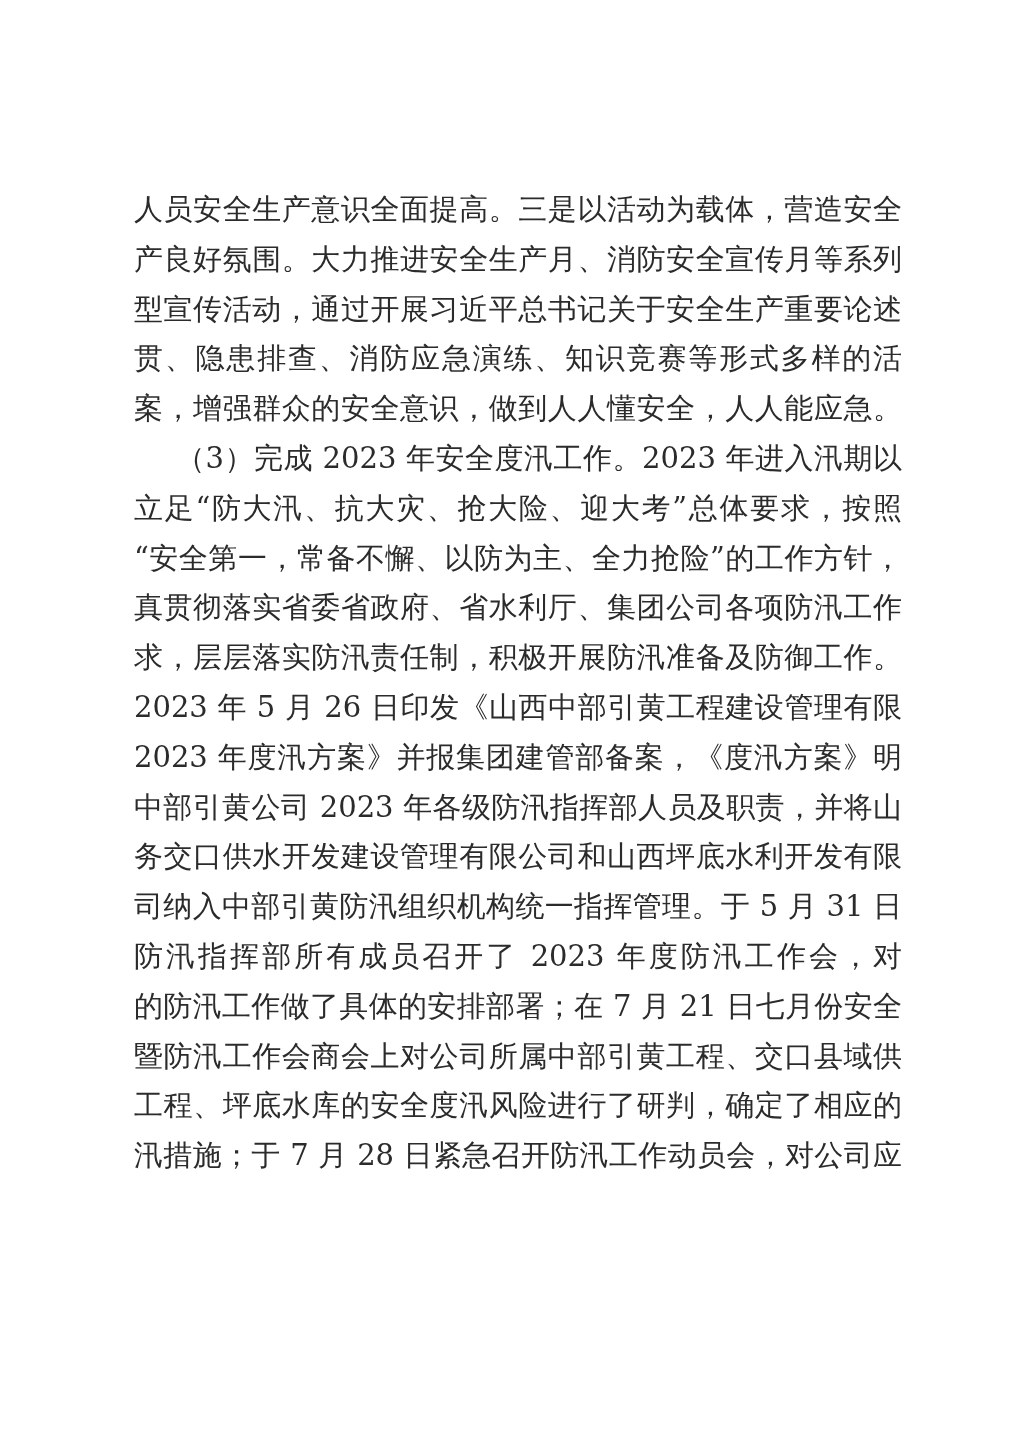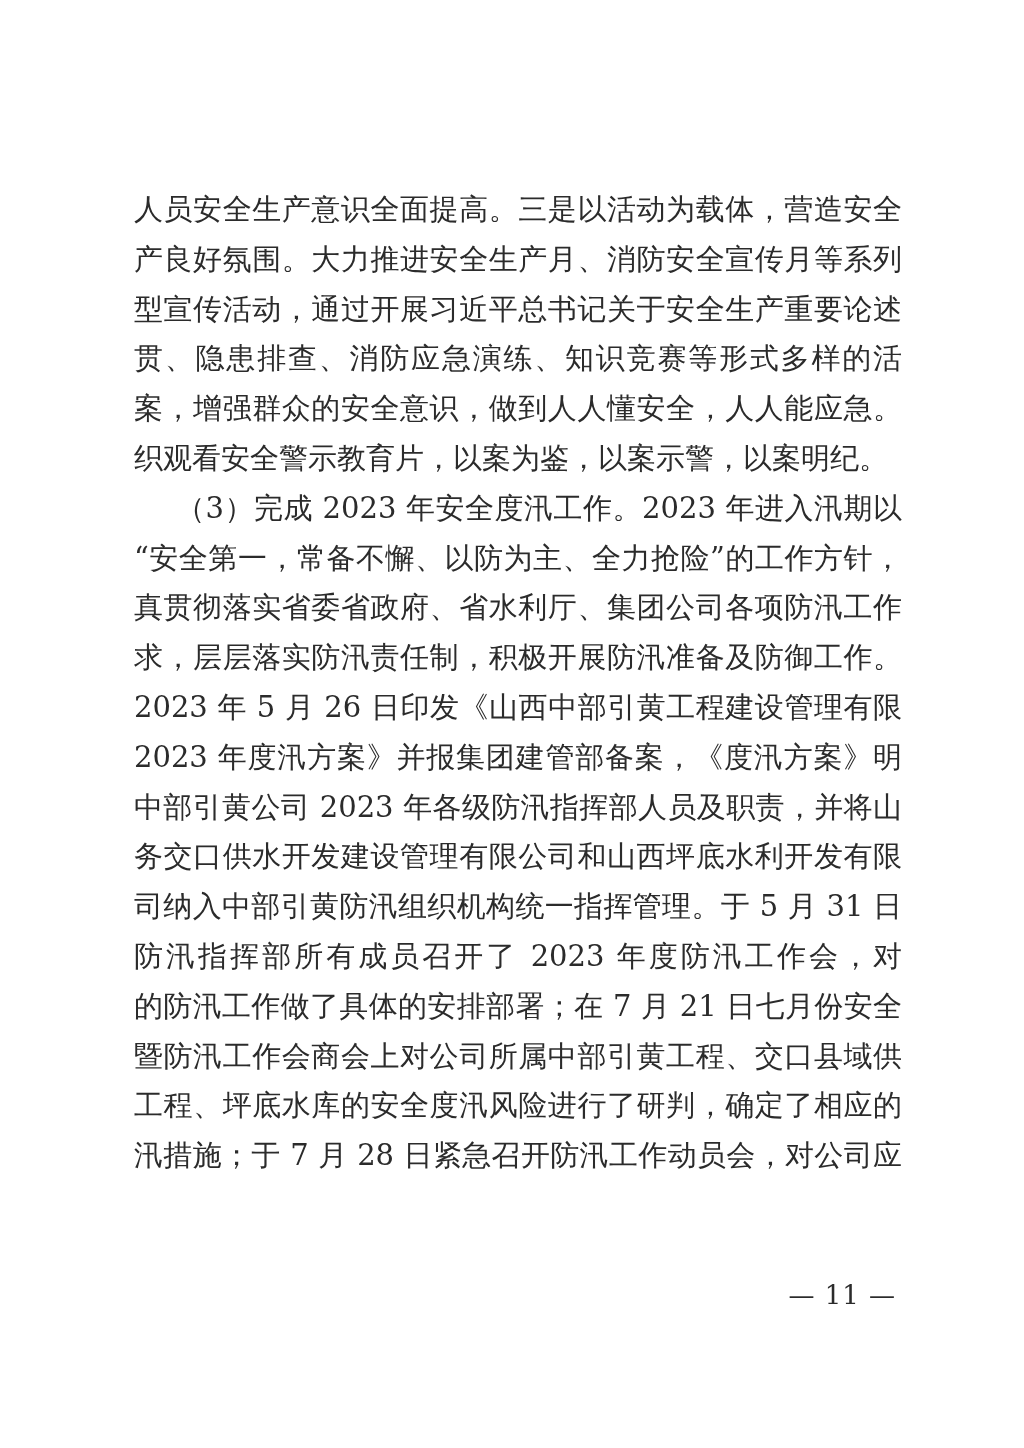--- a/index.html
+++ b/index.html
@@ -61,30 +61,29 @@
 </head>
 <body>
 
 <div class="page">
   <div class="text-block">
       <div class="line j">人员安全生产意识全面提高。三是以活动为载体，营造安全生</div>
       <div class="line j">产良好氛围。大力推进安全生产月、消防安全宣传月等系列大</div>
       <div class="line j">型宣传活动，通过开展习近平总书记关于安全生产重要论述宣</div>
       <div class="line j">贯、隐患排查、消防应急演练、知识竞赛等形式多样的活动，</div>
       <div class="line j">案，增强群众的安全意识，做到人人懂安全，人人能应急。组</div>
-      <div class="line">织观看安全警示教育片，以案为鉴，以案示警，以案明纪。</div>
       <div class="line j ind">（3）完成 2023 年安全度汛工作。2023 年进入汛期以来，</div>
+      <div class="line j">立足“防大汛、抗大灾、抢大险、迎大考”总体要求，按照</div>
       <div class="line j">“安全第一，常备不懈、以防为主、全力抢险”的工作方针，认</div>
       <div class="line j">真贯彻落实省委省政府、省水利厅、集团公司各项防汛工作要</div>
       <div class="line j">求，层层落实防汛责任制，积极开展防汛准备及防御工作。于</div>
       <div class="line j">2023 年 5 月 26 日印发《山西中部引黄工程建设管理有限公司</div>
       <div class="line j">2023 年度汛方案》并报集团建管部备案，《度汛方案》明确了</div>
       <div class="line j">中部引黄公司 2023 年各级防汛指挥部人员及职责，并将山西水</div>
       <div class="line j">务交口供水开发建设管理有限公司和山西坪底水利开发有限公</div>
       <div class="line j">司纳入中部引黄防汛组织机构统一指挥管理。于 5 月 31 日组织</div>
       <div class="line j">防汛指挥部所有成员召开了 2023 年度防汛工作会，对 2023 年</div>
       <div class="line j">的防汛工作做了具体的安排部署；在 7 月 21 日七月份安全例会</div>
       <div class="line j">暨防汛工作会商会上对公司所属中部引黄工程、交口县域供水</div>
       <div class="line j">工程、坪底水库的安全度汛风险进行了研判，确定了相应的防</div>
       <div class="line j">汛措施；于 7 月 28 日紧急召开防汛工作动员会，对公司应对台</div>
     </div>
-  <div class="page-number">— 11 —</div>
 </div>
 
 </body></html>

